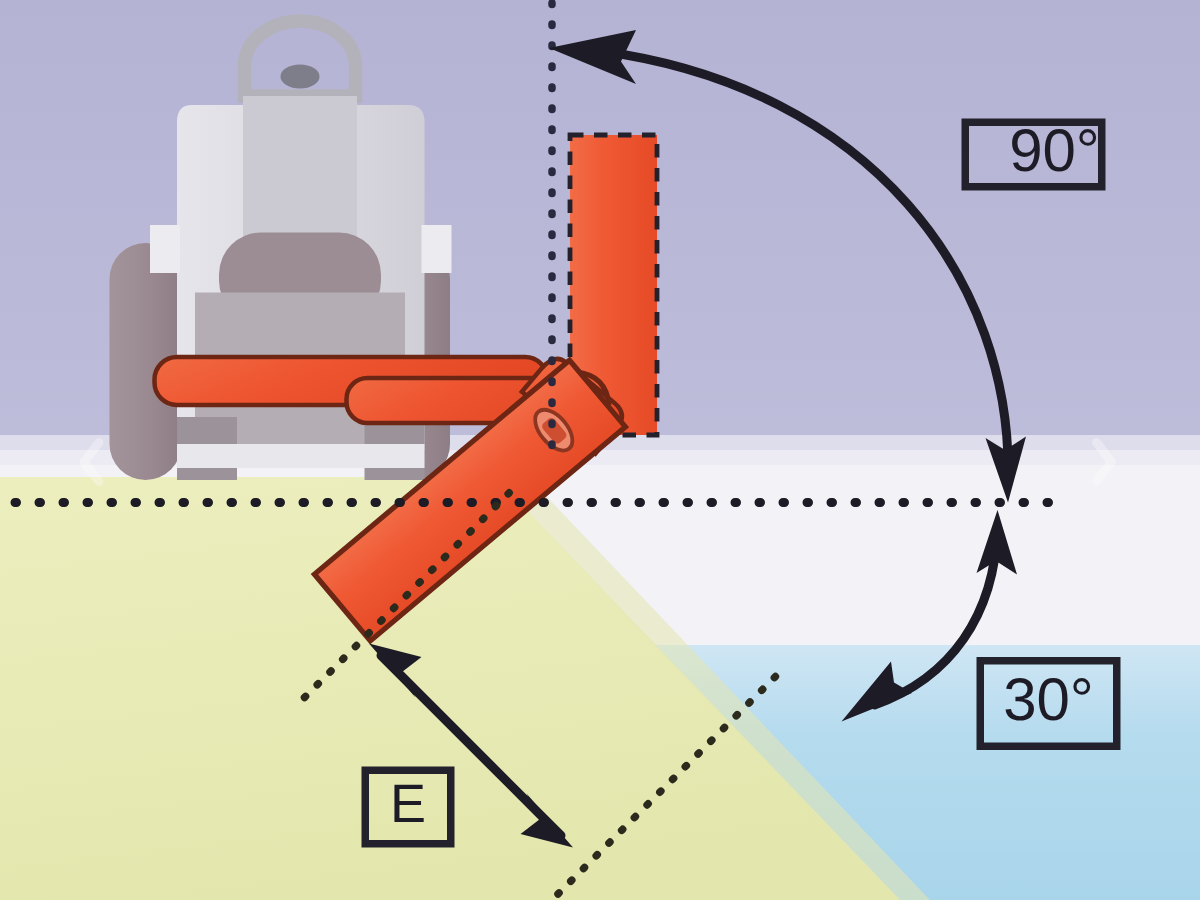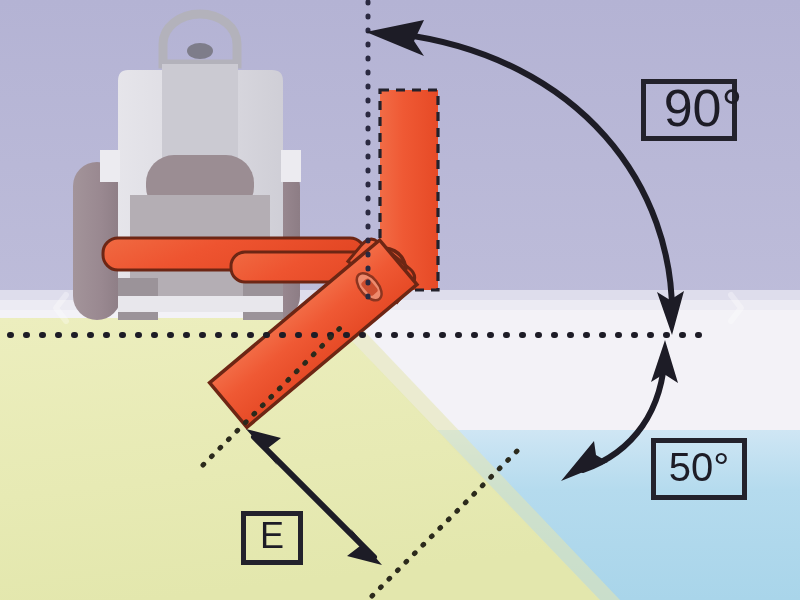--- a/index.html
+++ b/index.html
@@ -34,22 +34,22 @@
     justify-content: center;
     box-sizing: border-box;
     letter-spacing: 0px;
     color: #1d1c26;
     font-weight: 400;
     line-height: 1;
     user-select: none;
   }
   .callout span { display:block; transform: translateY(-2px); }
   #callout-90 {
-    left: 641px; top: 79px; width: 96px; height: 62px;
-    font-size: 52px;
+    left: 641px; top: 79px; width: 96px; height: 48px;
+    font-size: 40px;
     padding-left: 28px;
   }
   #callout-50 {
     left: 651px; top: 438px; width: 96px; height: 62px;
     font-size: 40px;
   }
   #callout-E {
     left: 241px; top: 511px; width: 62px; height: 54px;
     font-size: 36px;
   }
@@ -201,20 +201,20 @@
       <polyline points="66,295 56,308 66,321"></polyline>
       <polyline points="731,295 741,308 731,321"></polyline>
     </g>
   </svg>
 
   <div class="callout" id="callout-90">
     <span>90°</span>
   </div>
 
   <div class="callout" id="callout-50">
-    <span>50°</span>
+    <span>30°</span>
   </div>
 
   <div class="callout" id="callout-E">
     <span>E</span>
   </div>
 
 </div>
 
 </body></html>

